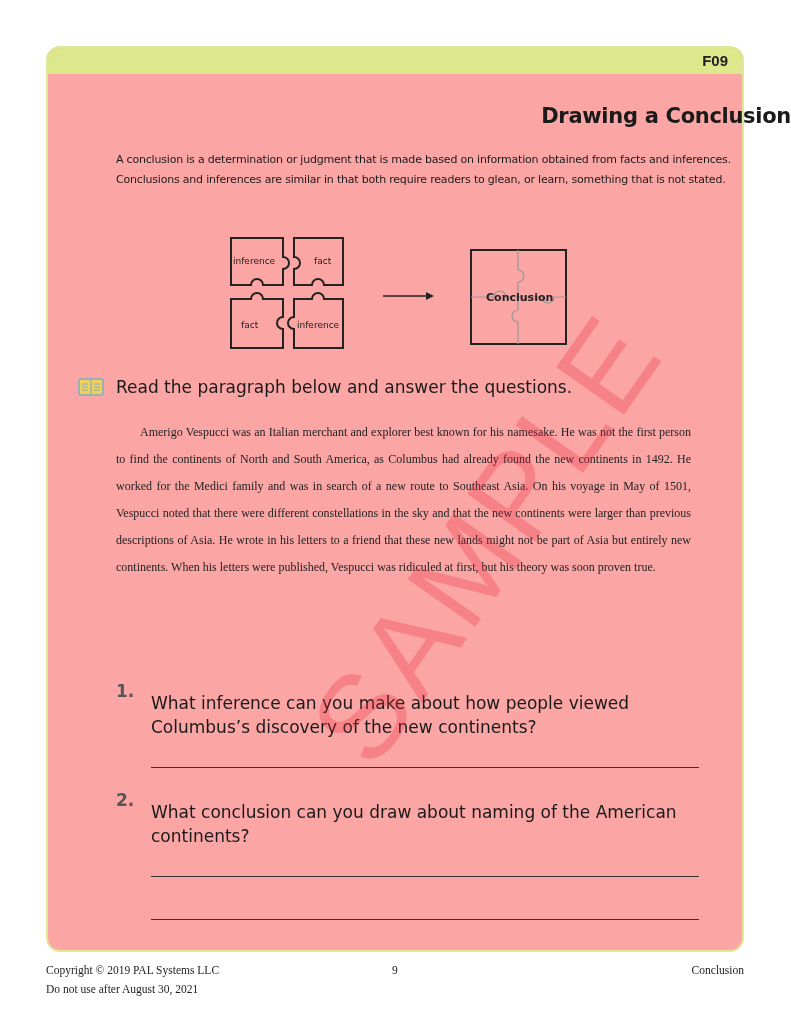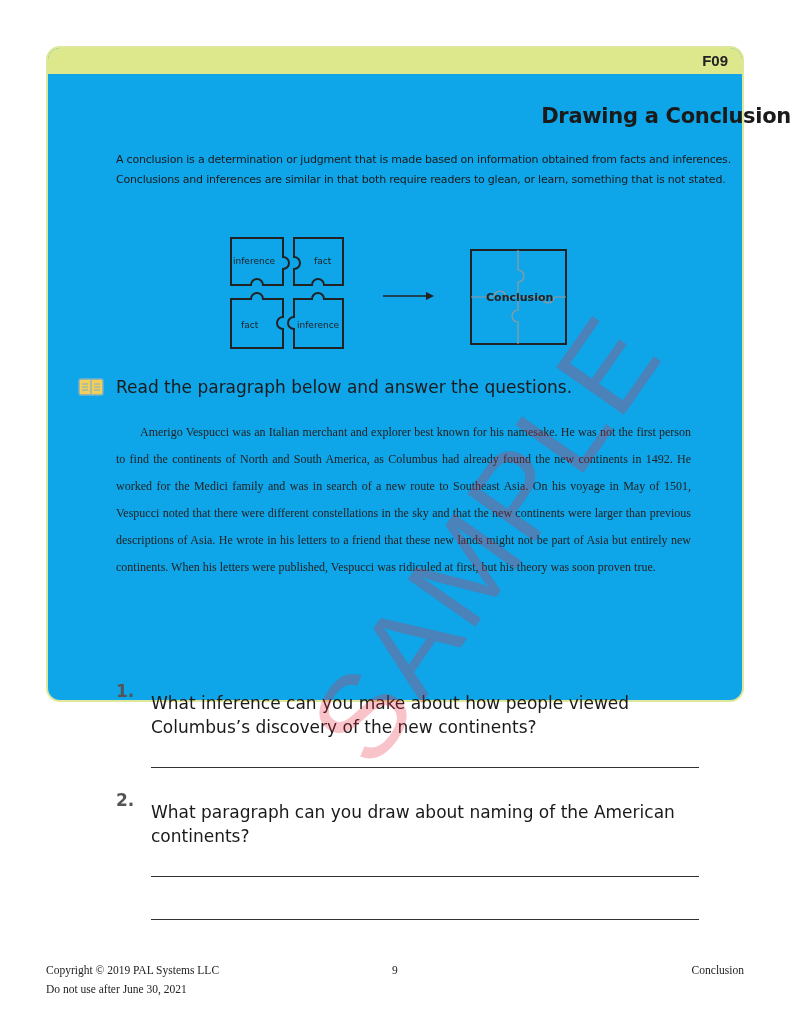--- a/index.html
+++ b/index.html
@@ -1,17 +1,17 @@
 <!DOCTYPE html>
 <html><head>
 <meta charset="utf-8">
 <style>
   html, body { margin:0; padding:0; background:#ffffff; }
   body { width:791px; height:1024px; position:relative; overflow:hidden; font-family:"DejaVu Sans", sans-serif; color:#1a1a1a; }
-  .card { position:absolute; left:46px; top:46px; width:698px; height:656px; border:2px solid #dfe89a; border-radius:14px; box-sizing:border-box; background:#0ea5e9; overflow:hidden; }
+  .card { position:absolute; left:46px; top:46px; width:698px; height:906px; border:2px solid #dfe89a; border-radius:14px; box-sizing:border-box; background:#fca5a5; overflow:hidden; }
   .card-header { height:26px; background:#dde78c; position:relative; }
   .code { position:absolute; right:14px; top:4px; font-size:15px; font-weight:bold; color:#222; font-family:"Liberation Sans", sans-serif; }
   .title { position:absolute; top:104px; left:0; width:791px; text-align:right; font-size:21px; font-weight:bold; font-family:"DejaVu Sans", sans-serif; letter-spacing:-0.3px; }
   .intro { position:absolute; top:150px; left:116px; width:620px; font-size:11px; line-height:20px; letter-spacing:-0.2px; }
   .diagram { position:absolute; left:228px; top:235px; }
   .instr { position:absolute; top:377px; left:78px; font-size:17px; display:flex; align-items:center; }
   .book { width:26px; height:18px; margin-right:12px; display:inline-block; }
   .passage { position:absolute; top:419px; left:116px; width:575px; font-family:"Liberation Serif", serif; font-size:12px; line-height:27.1px; text-align:justify; color:#222; }
   .passage p { margin:0; text-indent:24px; }
   .q { position:absolute; left:116px; font-size:17px; line-height:24px; width:580px; }
@@ -79,23 +79,23 @@
 </div>
 
 <div class="q" style="top:679px;">
   <span class="qnum">1.</span>
   <span class="qtext">What inference can you make about how people viewed Columbus’s discovery of the new continents?</span>
 </div>
 <div class="line" style="top:767px;"></div>
 
 <div class="q" style="top:788px;">
   <span class="qnum">2.</span>
-  <span class="qtext">What paragraph can you draw about naming of the American continents?</span>
+  <span class="qtext">What conclusion can you draw about naming of the American continents?</span>
 </div>
 <div class="line" style="top:876px;"></div>
 <div class="line" style="top:919px;"></div>
 
 <div class="watermark">SAMPLE</div>
 
 <div class="footer" style="left:46px; top:964px;">Copyright © 2019 PAL Systems LLC</div>
-<div class="footer" style="left:46px; top:983px;">Do not use after June 30, 2021</div>
+<div class="footer" style="left:46px; top:983px;">Do not use after August 30, 2021</div>
 <div class="footer" style="left:392px; top:964px;">9</div>
 <div class="footer" style="right:47px; top:964px;">Conclusion</div>
 
 </body></html>

